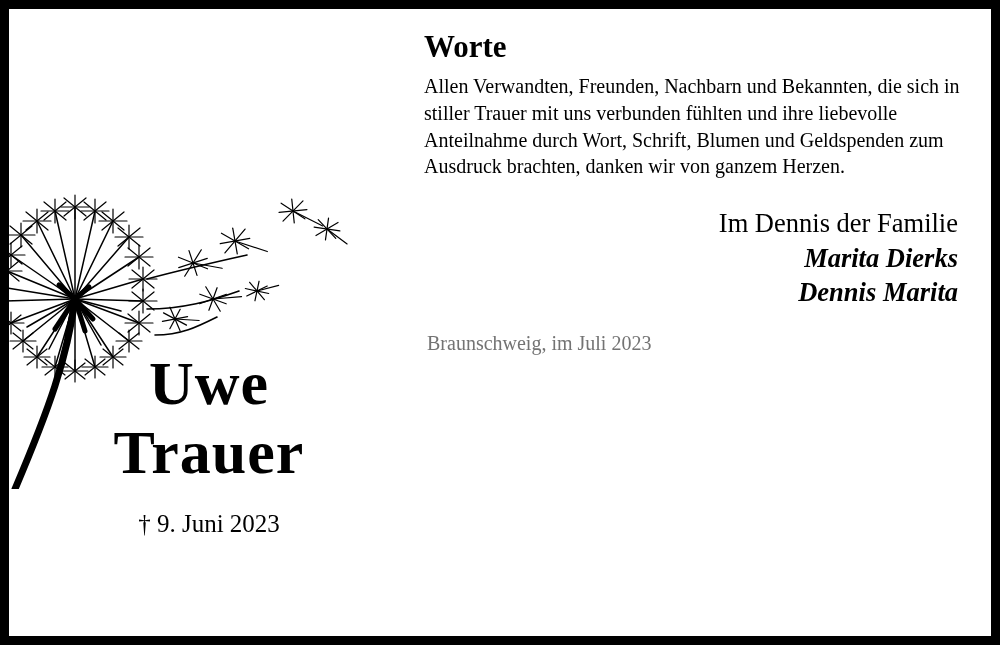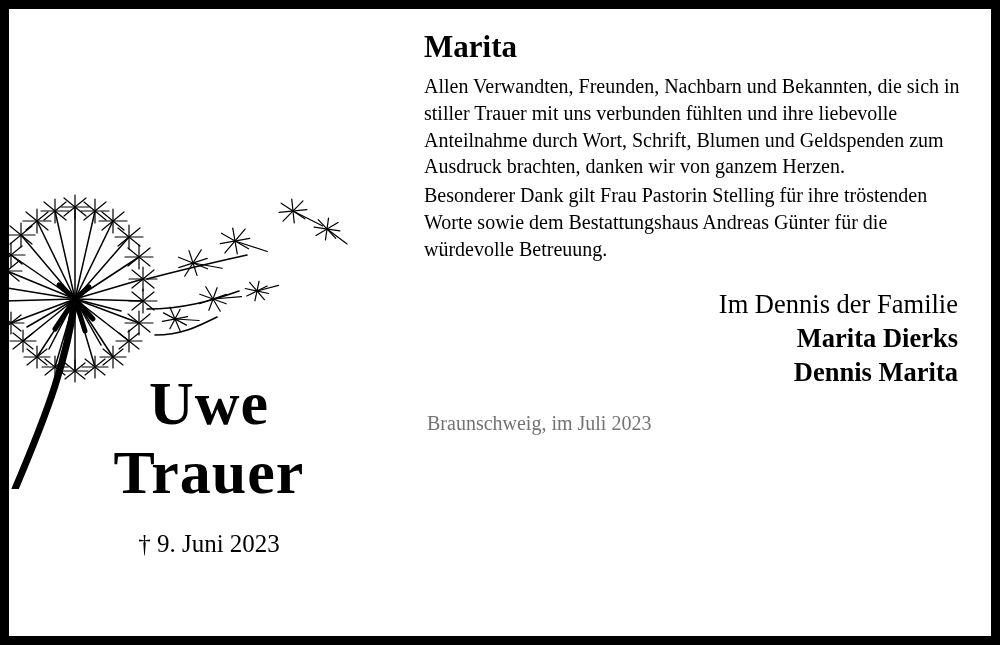--- a/index.html
+++ b/index.html
@@ -40,21 +40,21 @@
   .dandelion {
     position: absolute;
     left: -12px;
     top: 150px;
     width: 360px;
     height: 330px;
   }
   .name-block {
     position: absolute;
     left: 0;
-    top: 360px;
+    top: 340px;
     width: 400px;
     text-align: center;
   }
   .name-line {
     font-family: "Liberation Serif", serif;
     font-weight: bold;
     font-size: 62px;
     line-height: 1.12;
     letter-spacing: 1px;
     color: #000;
@@ -103,20 +103,21 @@
     font-size: 26.5px;
     line-height: 1.3;
     color: #000;
   }
   .family-name {
     font-family: "Liberation Serif", serif;
     font-weight: bold;
     font-size: 26.5px;
     line-height: 1.3;
     color: #000;
+    font-style: italic;
   }
   .place-date {
     margin-top: 22px;
     font-family: "Liberation Serif", serif;
     font-size: 20px;
     color: #737373;
     text-align: left;
     padding-left: 3px;
   }
 </style>
@@ -363,26 +364,25 @@
       </div>
 
       <div class="name-block">
         <div class="name-line">Uwe</div>
         <div class="name-line">Trauer</div>
         <div class="date-line">† 9. Juni 2023</div>
       </div>
     </div>
 
     <div class="right-col">
-      <div class="thanks-heading">Marita</div>
+      <div class="thanks-heading">Worte</div>
 
       <div class="body-text">
         <p>Allen Verwandten, Freunden, Nachbarn und Bekannten, die sich in stiller Trauer mit uns verbunden fühlten und ihre liebevolle Anteilnahme durch Wort, Schrift, Blumen und Geldspenden zum Ausdruck brachten, danken wir von ganzem Herzen.</p>
         <div class="para-gap"></div>
-        <p>Besonderer Dank gilt Frau Pastorin Stelling für ihre tröstenden Worte sowie dem Bestattungshaus Andreas Günter für die würdevolle Betreuung.</p>
       </div>
 
       <div class="family-block">
         <div class="family-intro">Im Dennis der Familie</div>
         <div class="family-name">Marita Dierks</div>
         <div class="family-name">Dennis Marita</div>
       </div>
 
       <div class="place-date">Braunschweig, im Juli 2023</div>
     </div>

